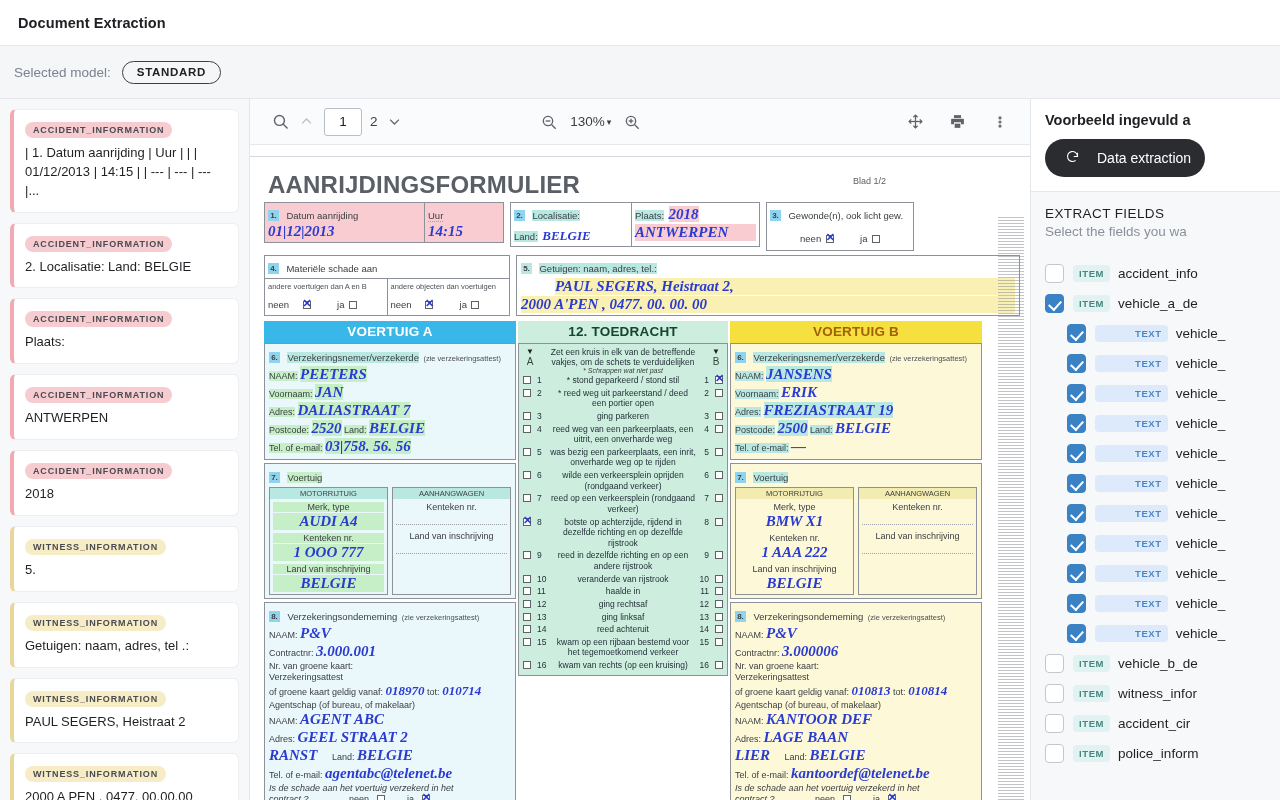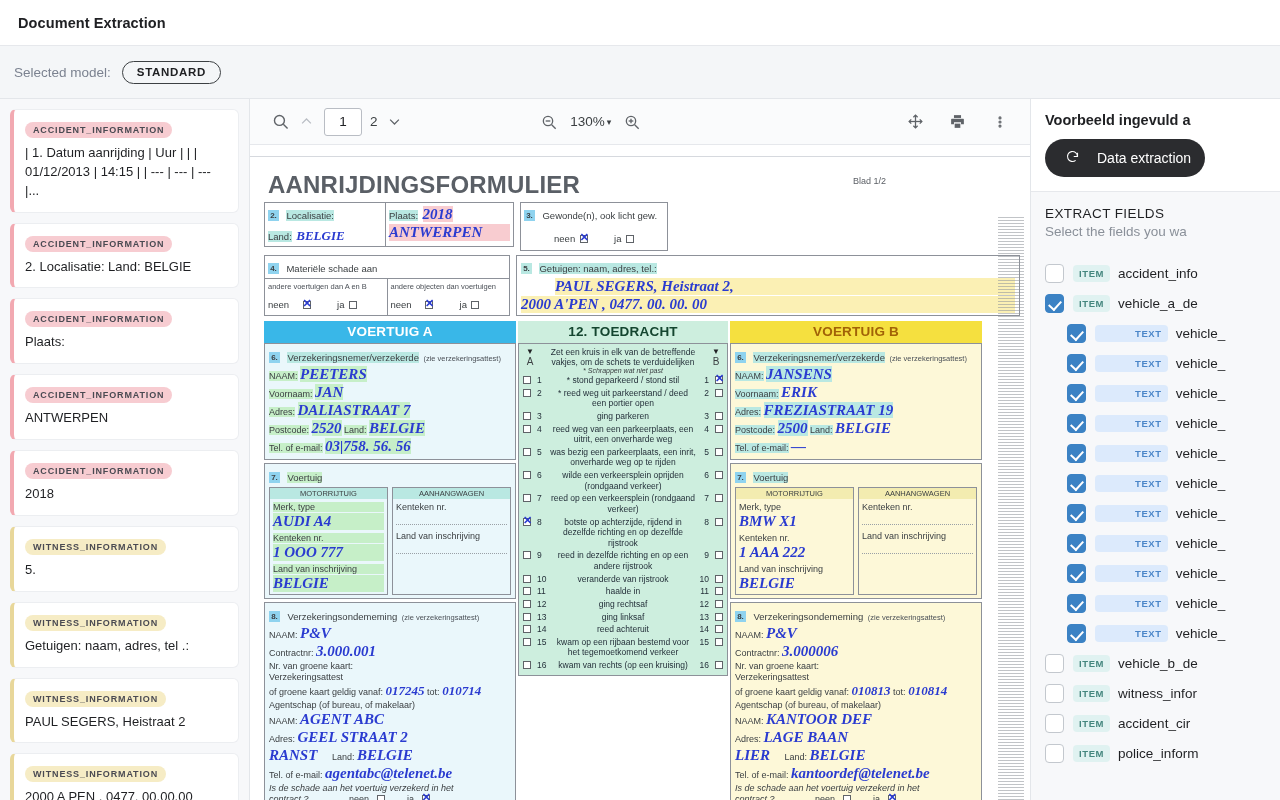--- a/index.html
+++ b/index.html
@@ -138,21 +138,21 @@
   #colM .col-head { background:#cdeede; color:#14452f; }
   #colB .col-head { background:#f5e03f; color:#a16207; }
   #colA .panel { border:1px solid #8d9199; background:#eaf7fb; padding:3px 4px; margin-bottom:3px; }
   #colM .panel { border:1px solid #8d9199; background:#cdeede; padding:3px 4px; }
   #colB .panel { border:1px solid #8d9199; background:#fdf8d8; padding:3px 4px; margin-bottom:3px; }
   .fld { font-size:9px; color:#3c4043; margin:1px 0; }
   .sub2 { display:flex; gap:4px; margin-top:2px; }
   .sub2 > div { flex:1; border:1px solid #8d9199; }
   .sub-head { text-align:center; font-size:7.5px; color:#3c4043; padding:1px 0; background:#b9e8e2; }
   #colB .sub-head { background:#f3ecb0; }
-  .sub-body { padding:2px 3px; min-height:66px; }
+  .sub-body { padding:2px 3px; min-height:66px;text-align:center; }
 
   .midrow { display:flex; align-items:flex-start; font-size:8.5px; color:#24303a; padding:1px 0; }
   .midrow .mc { width:14px; text-align:left; }
   .midrow .mn { width:13px; }
   .midrow .mt { flex:1; text-align:center; line-height:1.25; }
   #margin-fine {
     position:absolute; right:6px; top:60px; width:26px; height:700px;
     background:repeating-linear-gradient(to bottom,#8e9399 0 1px,transparent 1px 3px);
     opacity:.55;
   }
@@ -294,20 +294,33 @@
     </div>
 
     <div id="viewer-scroll">
       <div id="page-sheet">
         <div id="form-inner">
 
           <div id="form-title">AANRIJDINGSFORMULIER</div>
           <div id="blad">Blad 1/2</div>
 
           <div id="r1">
+            <div class="bx hl-pink" id="bx1">
+              <div class="top">
+                <div class="c1">
+                  <span class="num">1.</span>
+                  <span class="lbl">Datum aanrijding</span>
+                  <div class="hw hw-lg">01|12|2013</div>
+                </div>
+                <div class="c2">
+                  <span class="lbl dotted">Uur</span>
+                  <div class="hw hw-lg">14:15</div>
+                </div>
+              </div>
+            </div>
 
             <div class="bx" id="bx2">
               <div style="display:flex;">
                 <div style="flex:1;padding:2px 3px;">
                   <span class="num">2.</span>
                   <span class="lbl hl-cyan">Localisatie:</span>
                   <div style="margin-top:3px;">
                     <span class="lbl hl-cyan">Land:</span>
                     <span class="hw hw-md">BELGIE</span>
                   </div>
@@ -424,21 +437,21 @@
                 <div><span class="num">8.</span>
                   <span class="lbl">Verzekeringsondememing</span>
                   <span class="lbl-s">(zie verzekeringsattest)</span></div>
                 <div class="fld"><span>NAAM:</span>
                   <span class="hw hw-lg">P&amp;V</span></div>
                 <div class="fld"><span>Contractnr:</span>
                   <span class="hw hw-lg">3.000.001</span></div>
                 <div class="fld">Nr. van groene kaart:</div>
                 <div class="fld">Verzekeringsattest</div>
                 <div class="fld"><span>of groene kaart geldig vanaf:</span>
-                  <span class="hw hw-md">017245</span>
+                  <span class="hw hw-md">018970</span>
                   <span>tot:</span>
                   <span class="hw hw-md">010714</span></div>
                 <div class="fld">Agentschap (of bureau, of makelaar)</div>
                 <div class="fld"><span>NAAM:</span>
                   <span class="hw hw-lg">AGENT  ABC</span></div>
                 <div class="fld"><span>Adres:</span>
                   <span class="hw hw-lg">GEEL STRAAT   2</span></div>
                 <div class="fld"><span class="hw hw-lg">RANST</span>
                   <span style="margin-left:12px;">Land:</span>
                   <span class="hw hw-lg">BELGIE</span></div>

